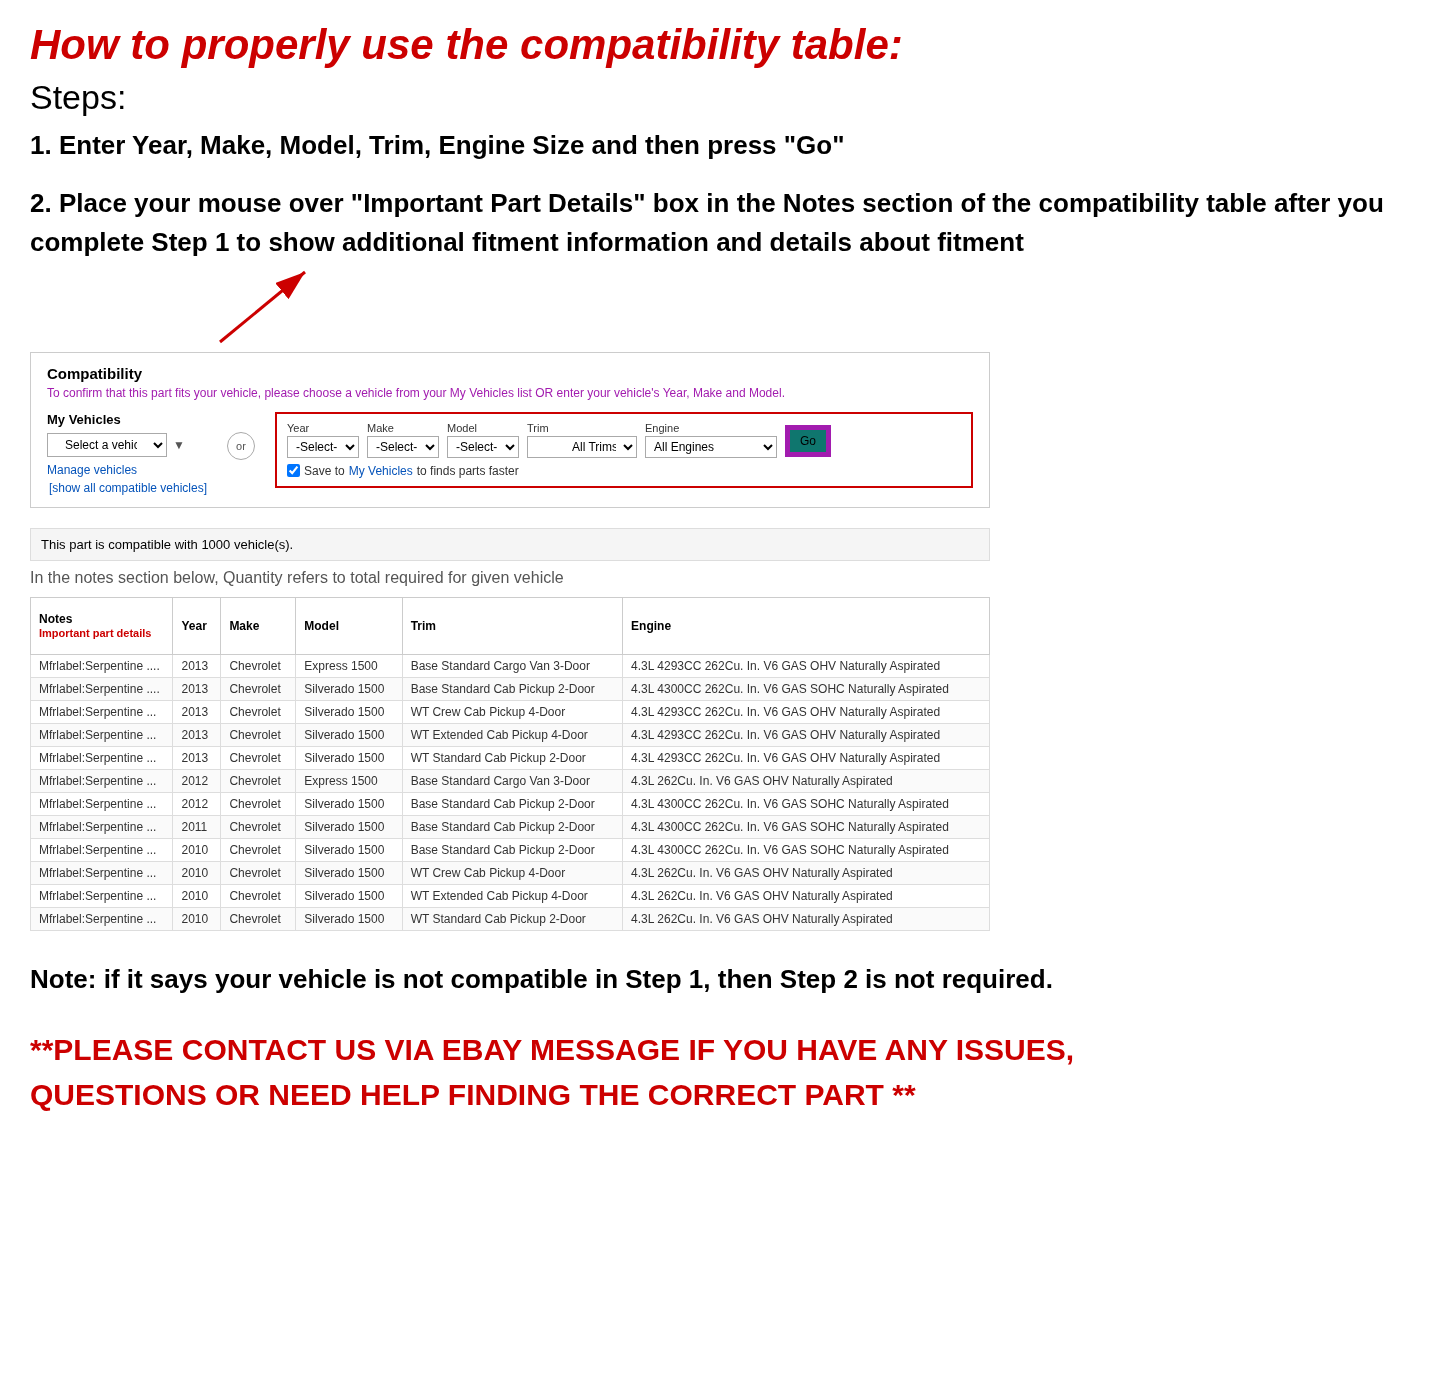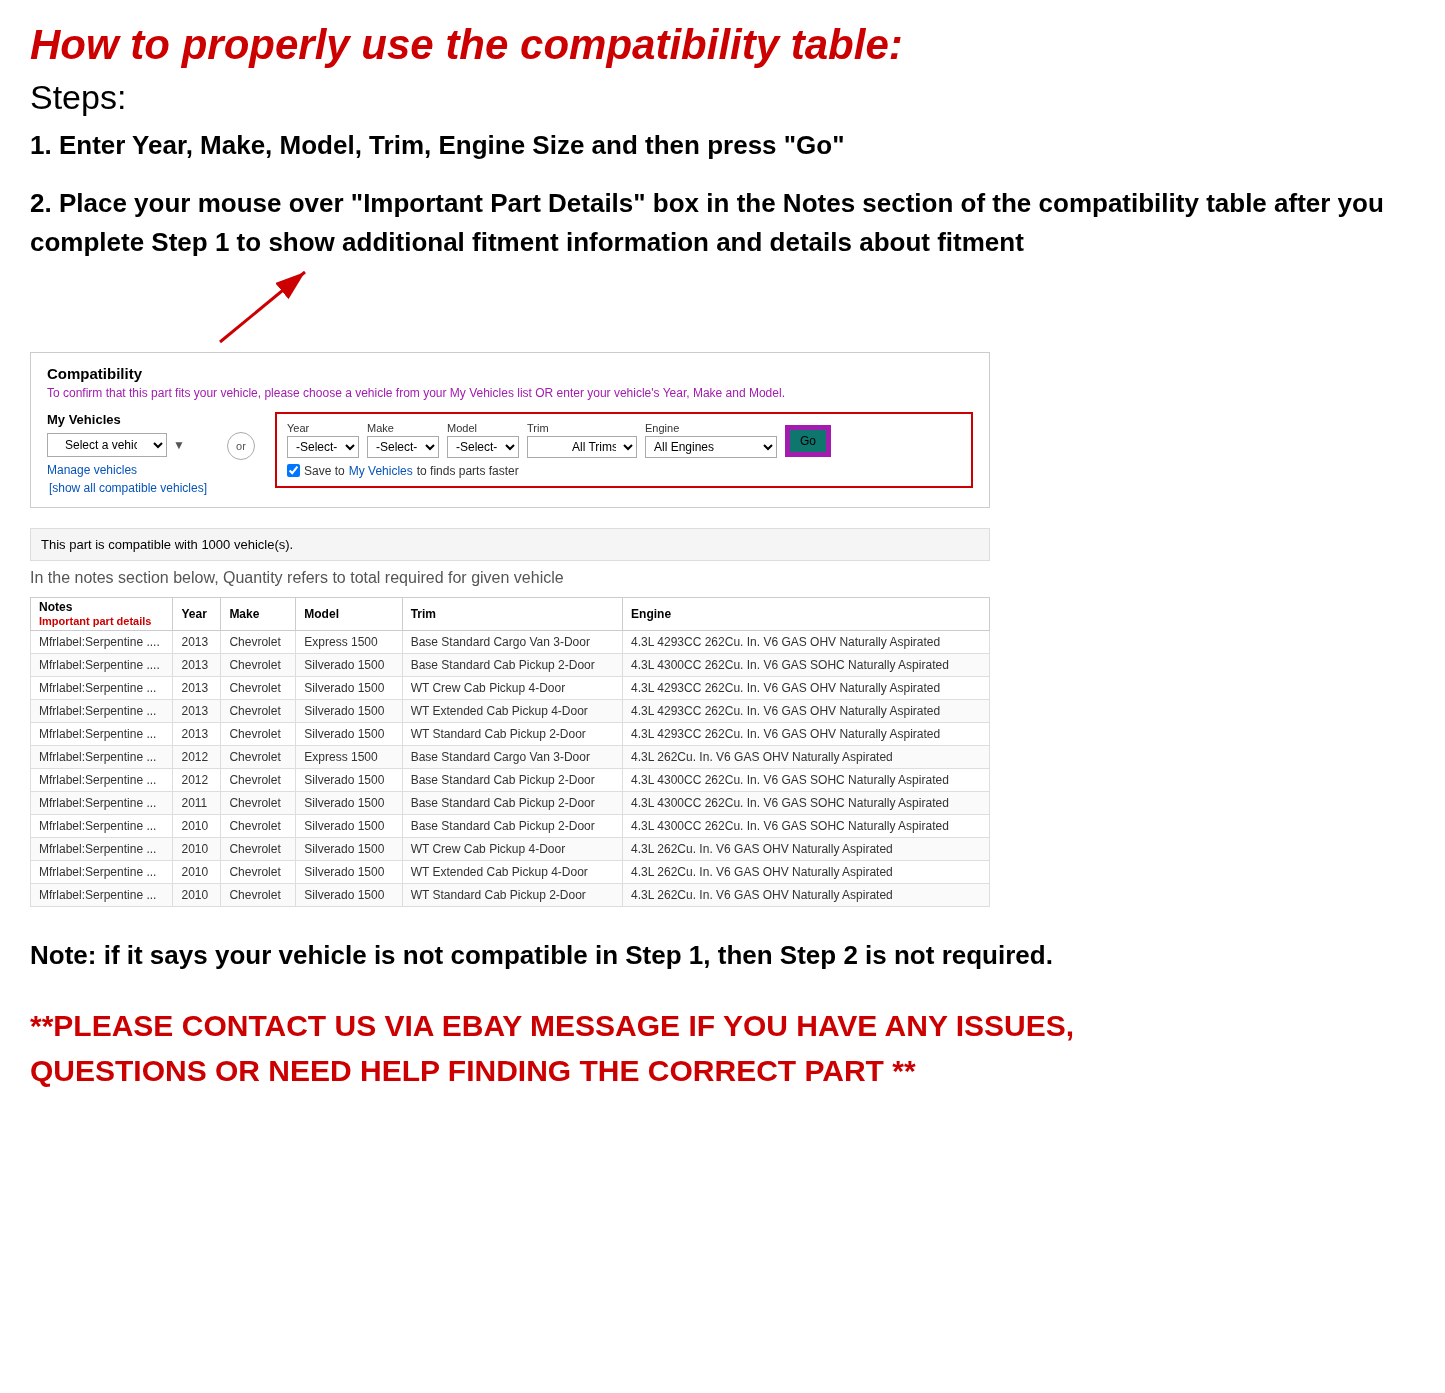--- a/index.html
+++ b/index.html
@@ -224,21 +224,21 @@
     .compat-table {
       width: 960px;
       border-collapse: collapse;
       font-size: 12px;
       margin-bottom: 30px;
     }
 
     .compat-table th {
       background: #fff;
       border: 1px solid #ccc;
-      padding: 2px 8px;
+      padding: 14px 8px;
       text-align: left;
       font-weight: bold;
       font-size: 12px;
       color: #000;
     }
 
     .compat-table td {
       border: 1px solid #ddd;
       padding: 4px 8px;
       color: #333;

